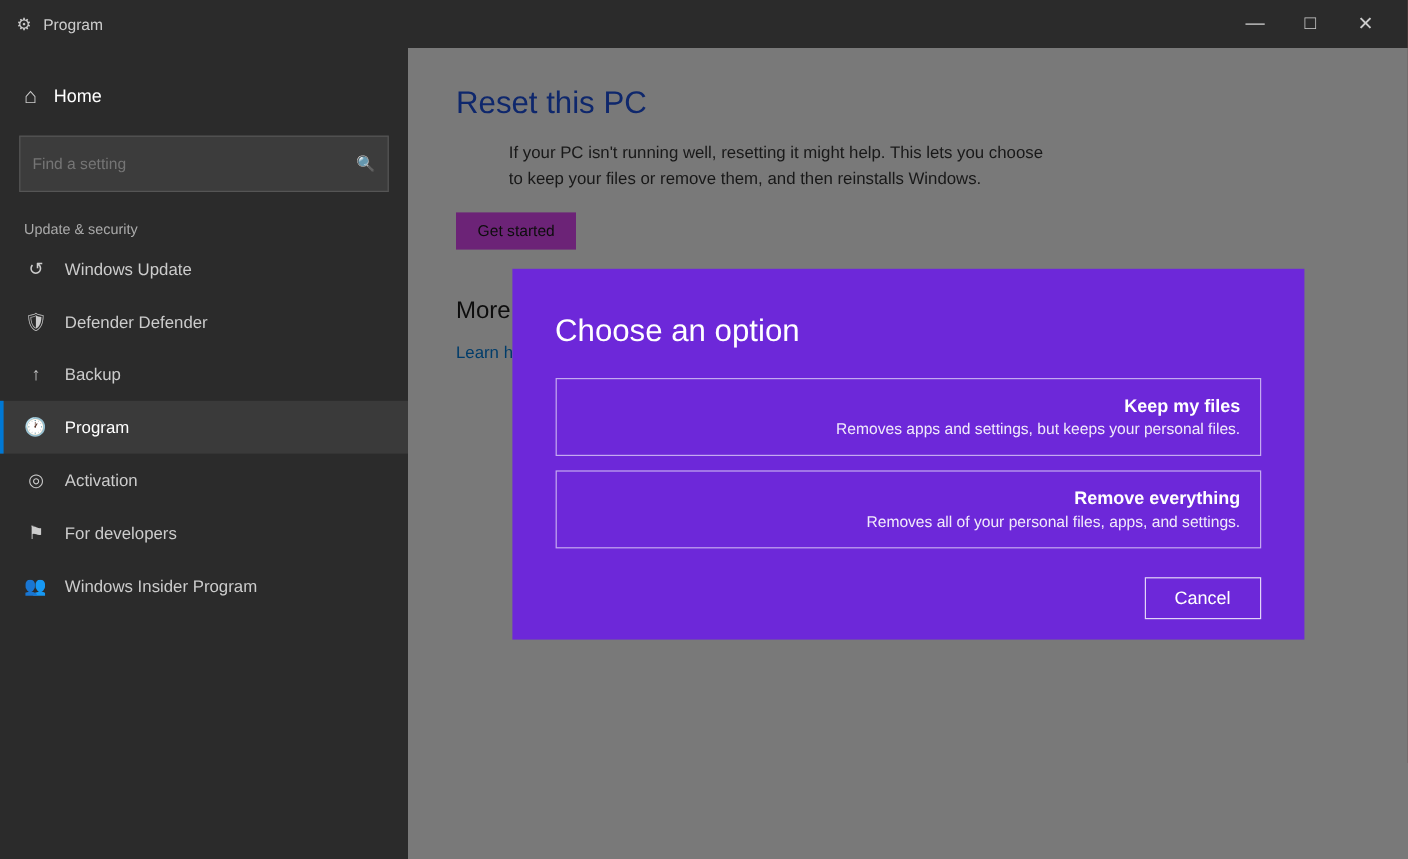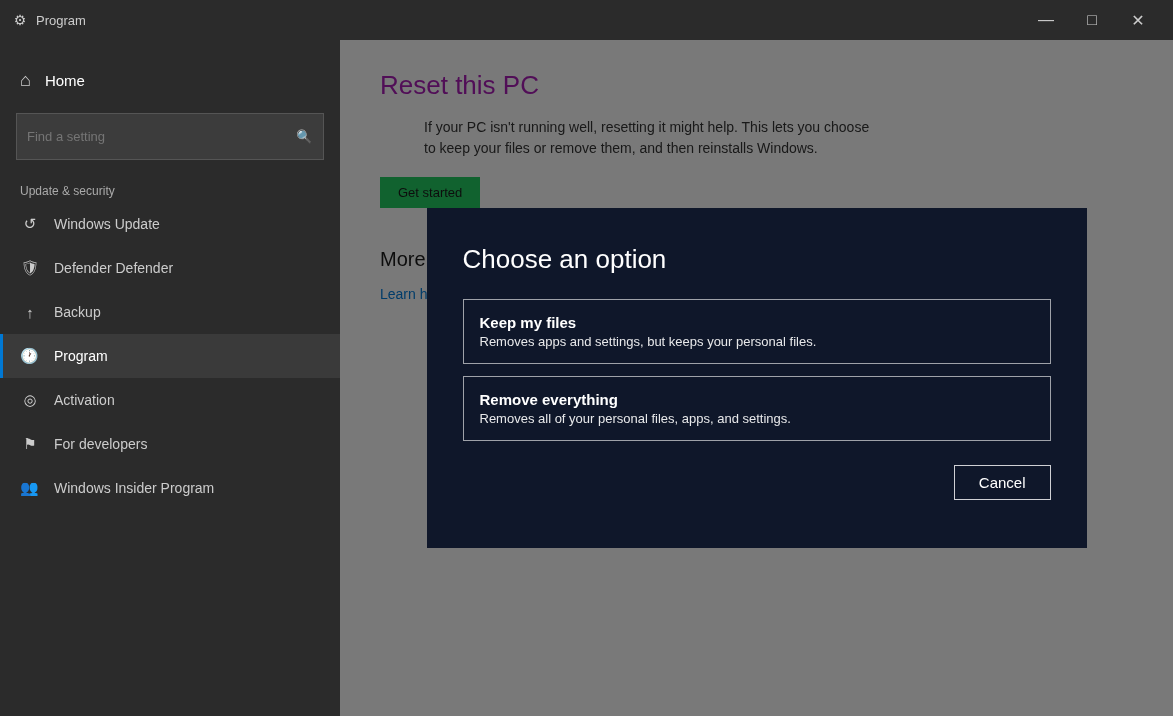--- a/index.html
+++ b/index.html
@@ -140,35 +140,35 @@
       flex: 1;
       background: #f2f2f2;
       padding: 30px 40px;
       overflow-y: auto;
       position: relative;
     }
 
     .page-title {
       font-size: 26px;
       font-weight: 300;
-      color: #a21caf;
+      color: #1d4ed8;
       margin-bottom: 16px;
     }
 
     .page-description {
       font-size: 14px;
       color: #333;
       line-height: 1.5;
       max-width: 450px;
       margin-bottom: 18px;
       margin-left: 44px;
     }
 
     .get-started-btn {
-      background: #22c55e;
+      background: #d946ef;
       border: none;
       padding: 8px 18px;
       font-size: 13px;
       cursor: pointer;
       color: #1a1a1a;
       margin-bottom: 40px;
     }
 
     .more-recovery-title {
       font-size: 20px;
@@ -189,39 +189,39 @@
       position: absolute;
       top: 0; left: 0; right: 0; bottom: 0;
       background: rgba(0,0,0,0.5);
       display: flex;
       align-items: center;
       justify-content: center;
       z-index: 10;
     }
 
     .modal {
-      background: #0f172a;
+      background: #6d28d9;
       width: 660px;
-      padding: 36px 36px 48px 36px;
+      padding: 36px 36px 17px 36px;
       color: #fff;
     }
 
     .modal-title {
       font-size: 26px;
       font-weight: 300;
       margin-bottom: 24px;
     }
 
     .option-btn {
       display: block;
       width: 100%;
       background: none;
       border: 1px solid rgba(255,255,255,0.6);
       color: #fff;
-      text-align: left;
+      text-align: right;
       padding: 14px 16px;
       cursor: pointer;
       margin-bottom: 12px;
       margin-top: 12px;
     }
     .option-btn-title {
       font-size: 15px;
       font-weight: 600;
       display: block;
       margin-bottom: 3px;

